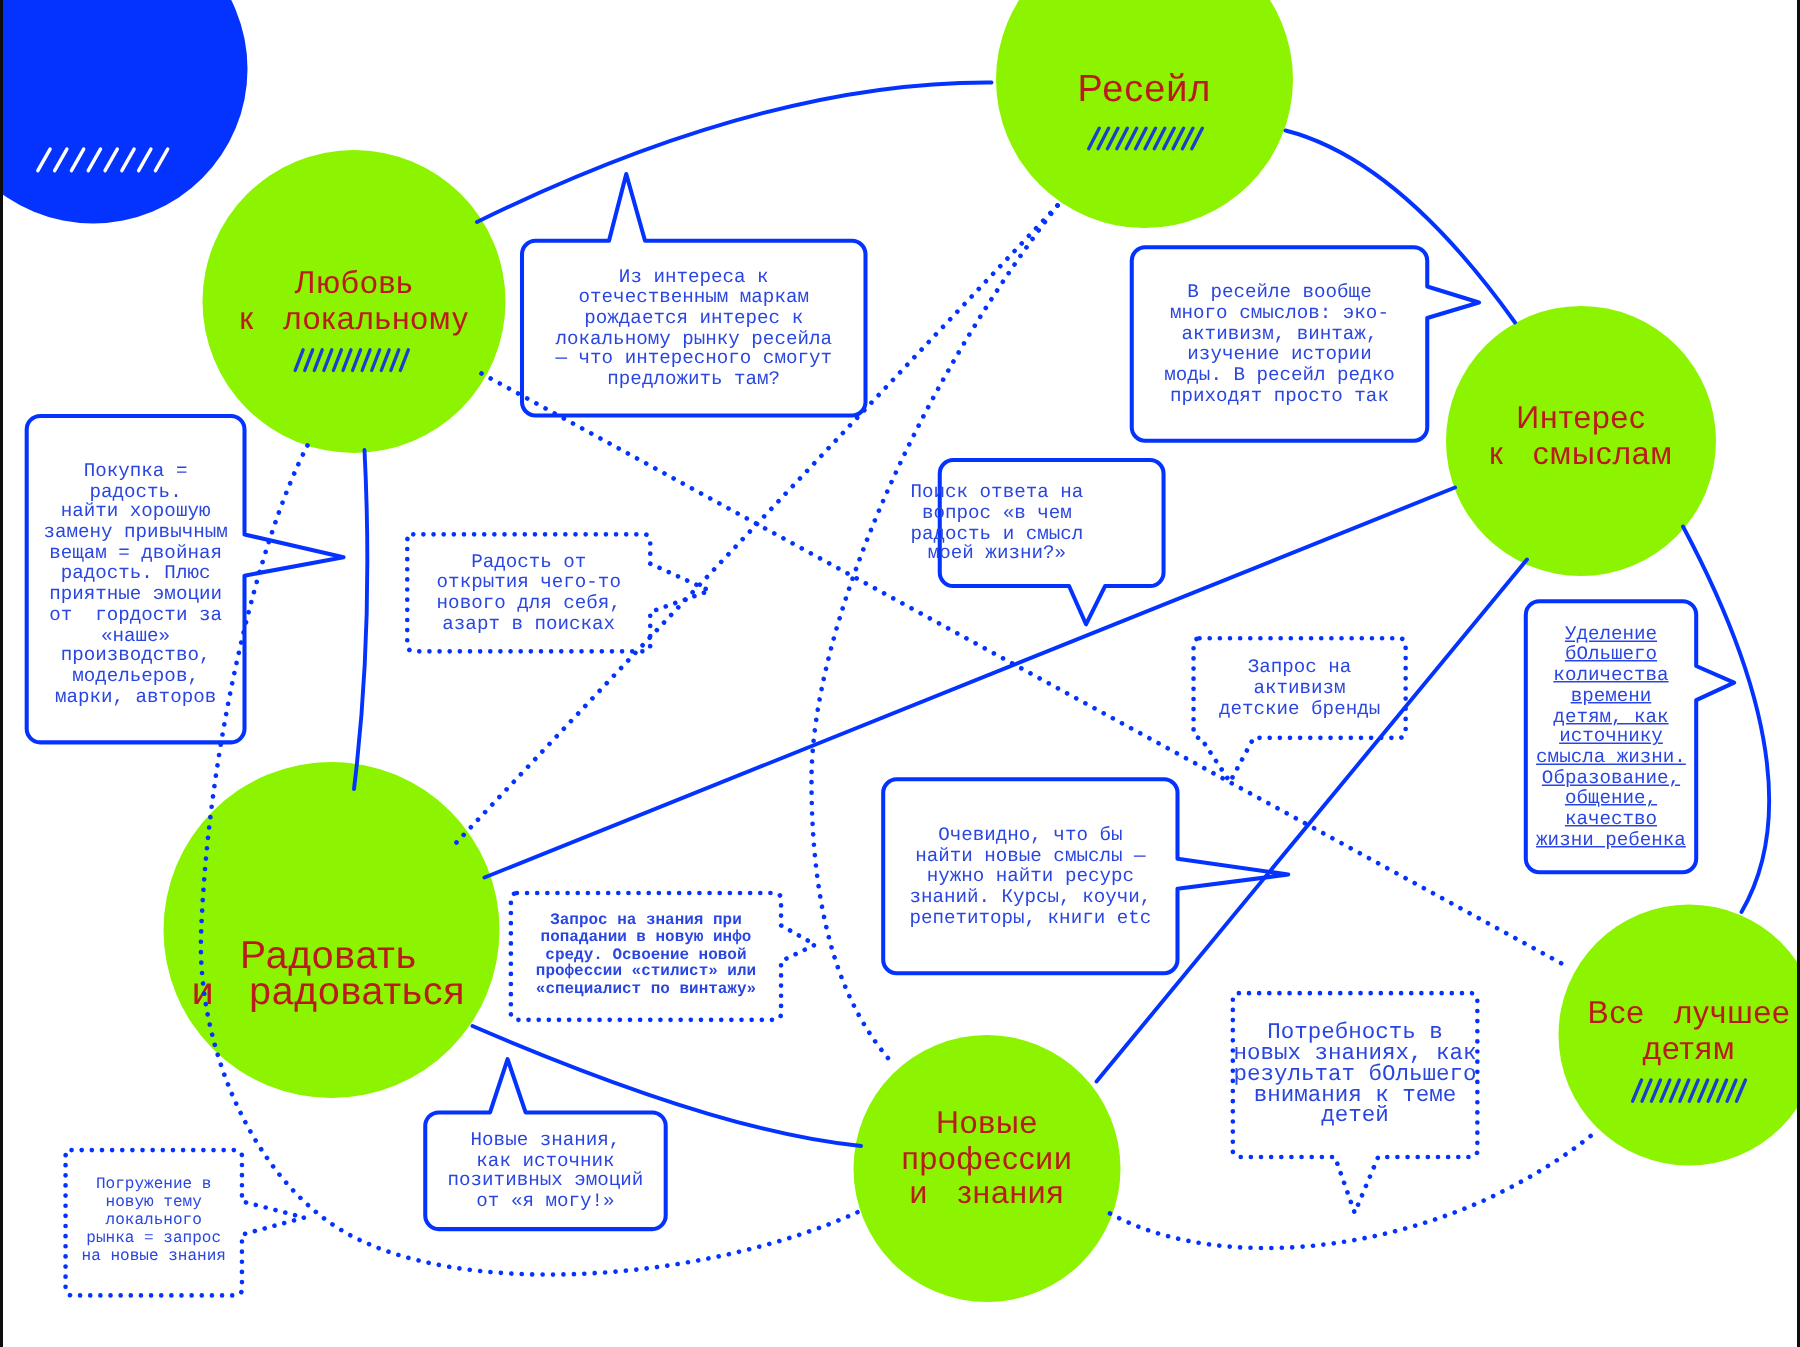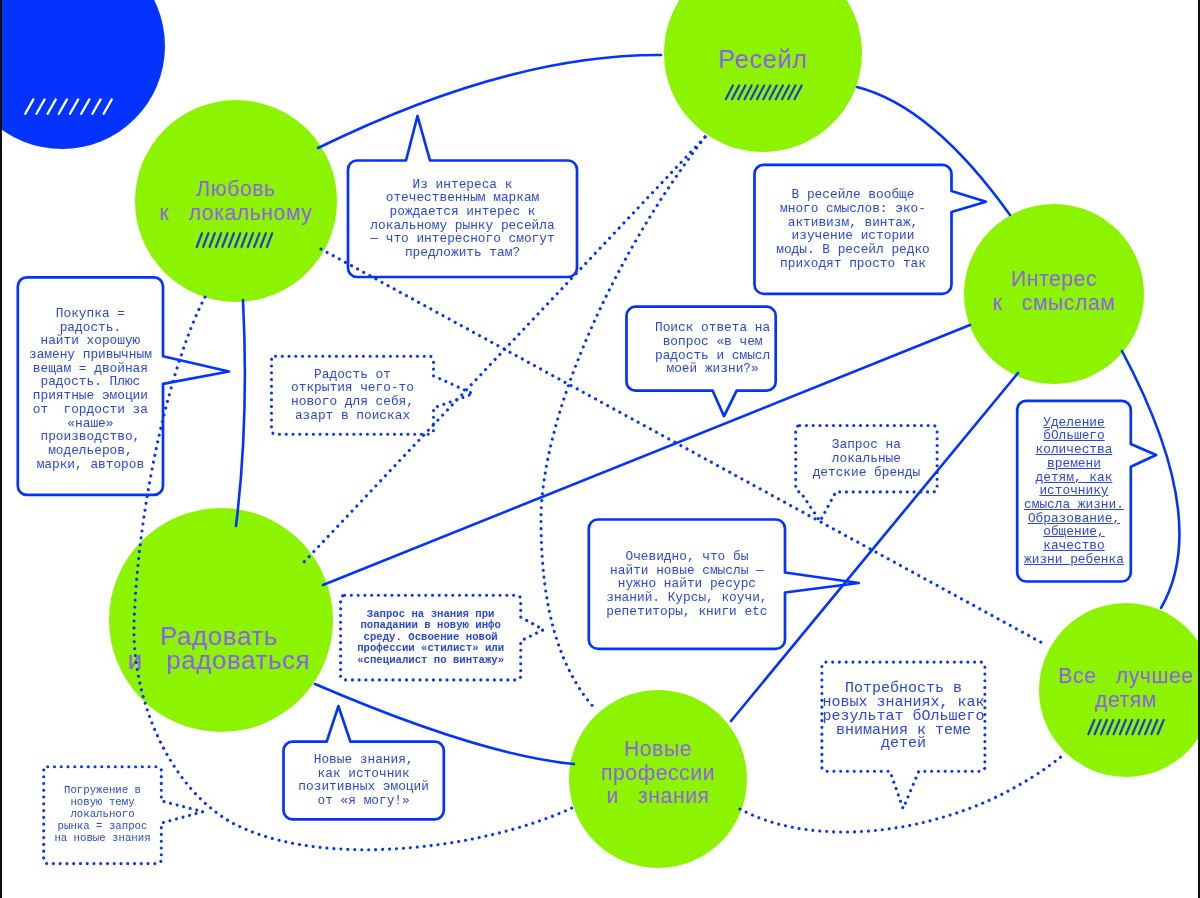--- a/index.html
+++ b/index.html
@@ -1,21 +1,21 @@
 <!DOCTYPE html>
 <html><head>
 <meta charset="utf-8">
 <style>
   html,body{margin:0;padding:0;background:#ffffff;}
   #page{position:relative;width:1200px;height:898px;overflow:hidden;background:#ffffff;}
   .edge{position:absolute;top:0;bottom:0;width:2px;background:#0d0d0d;z-index:60;}
   .edge.l{left:0;} .edge.r{right:0;}
   svg.layer{position:absolute;left:0;top:0;width:1200px;height:898px;overflow:visible;}
   .ctext{position:absolute;text-align:center;font-family:"Liberation Sans",sans-serif;
-         color:#8b5cf6;line-height:1.30;white-space:pre-wrap;z-index:20;letter-spacing:0.3px;}
+         color:#b91c1c;line-height:1.30;white-space:pre-wrap;z-index:20;letter-spacing:0.3px;}
   .btext{position:absolute;text-align:center;font-family:"Liberation Mono",monospace;
          color:#2a46e0;line-height:1.33;white-space:pre-wrap;z-index:20;}
 </style>
 </head>
 <body>
 
 <div id="page">
   <div class="edge l"></div>
   <div class="edge r"></div>
 
@@ -139,26 +139,26 @@
 приятные эмоции
 от  гордости за
 «наше»
 производство,
 модельеров,
 марки, авторов</div>
       <div class="btext" style="left: 271.5px; top: 356.2px; width: 162px; height: 78px; font-size: 12.8px; line-height: 13.7px; display: flex; flex-direction: column; justify-content: center; text-align: center;">Радость от
 открытия чего-то
 нового для себя,
 азарт в поисках</div>
-      <div class="btext" style="left: 638px; top: 306.7px; width: 149.2px; height: 84px; font-size: 12.8px; line-height: 13.7px; display: flex; flex-direction: column; justify-content: center;">Поиск ответа на
+      <div class="btext" style="left: 590px; top: 306.7px; width: 149.2px; height: 84px; font-size: 12.8px; line-height: 13.7px; display: flex; flex-direction: column; justify-content: center;">Поиск ответа на
 вопрос «в чем
 радость и смысл
 моей жизни?»</div>
       <div class="btext" style="left: 795.7px; top: 425.5px; width: 141.4px; height: 66.4px; font-size: 12.8px; line-height: 13.7px; display: flex; flex-direction: column; justify-content: center;">Запрос на
-локальные
+активизм
 детские бренды</div>
       <div class="btext" style="left: 1017.2px; top: 400.8px; width: 113.6px; height: 180.7px; font-size: 12.8px; line-height: 13.7px; display: flex; flex-direction: column; justify-content: center; text-decoration: underline;">Уделение
 бОльшего
 количества
 времени
 детям, как
 источнику
 смысла жизни.
 Образование,
 общение,

